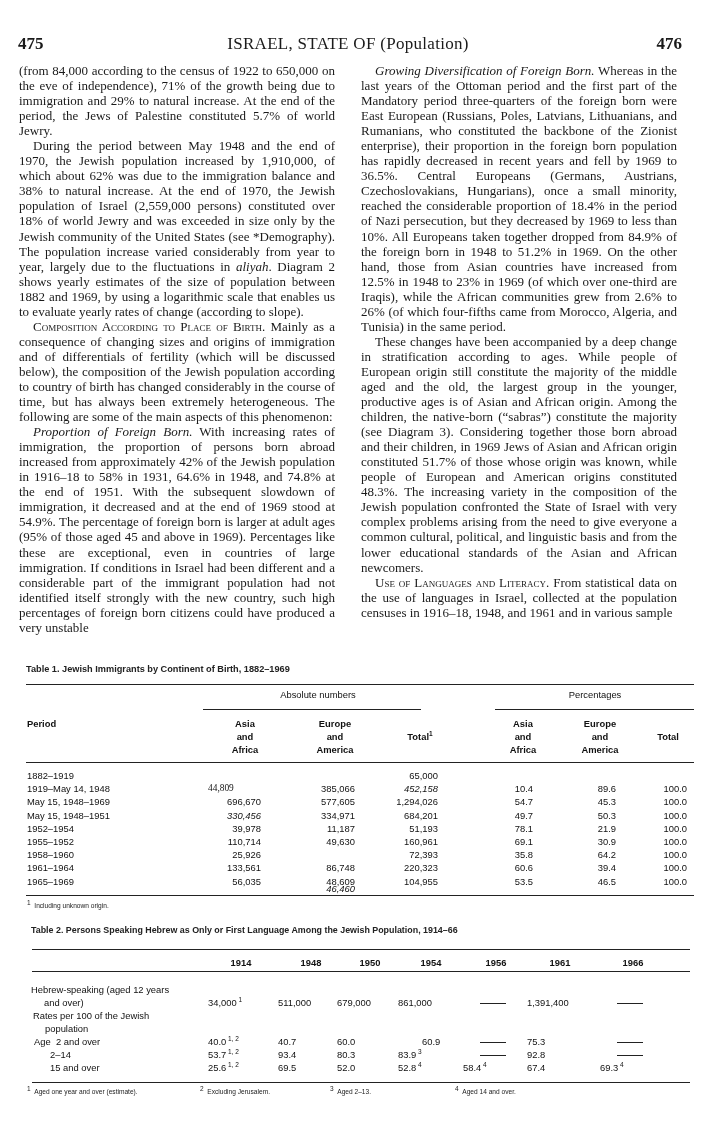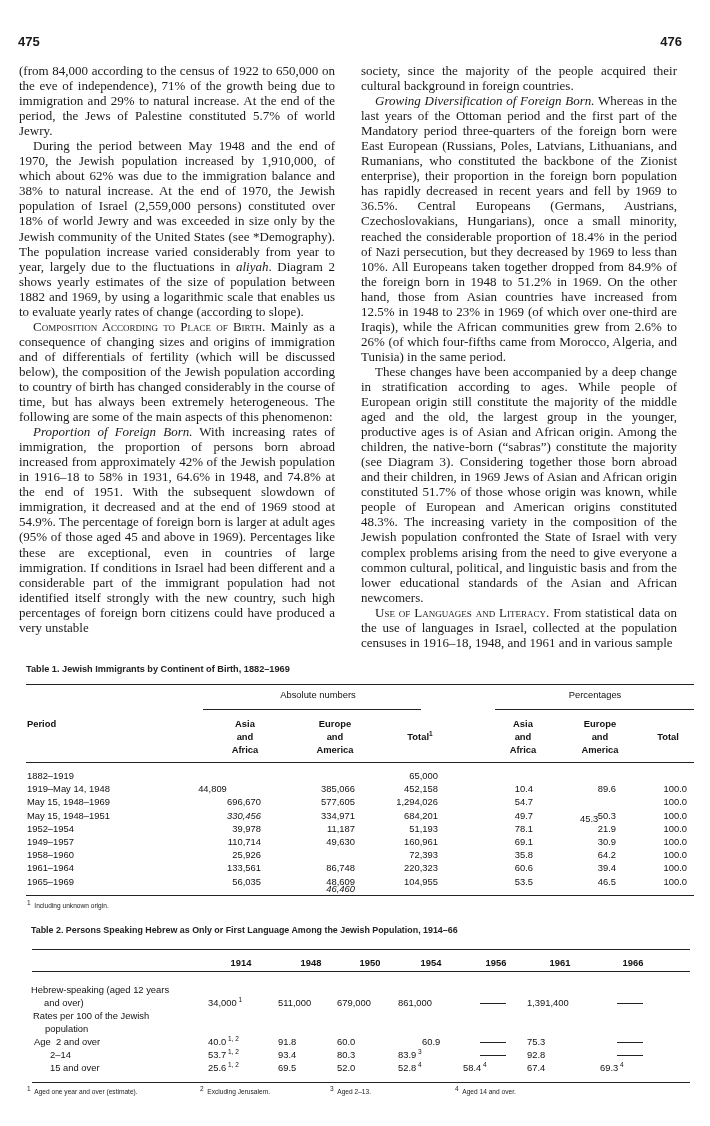--- a/index.html
+++ b/index.html
@@ -1,19 +1,19 @@
 <!DOCTYPE html>
 <html><head>
 <meta charset="utf-8">
 <style>
   html, body { margin: 0; padding: 0; background: #ffffff; }
   body { width: 710px; height: 1126px; position: relative; overflow: hidden; color: #1a1a1a; }
   .page { position: absolute; left: 0; top: 0; width: 710px; height: 1126px; }
   .header { position: absolute; top: 34px; left: 18px; width: 660px; height: 20px;
-    font-family: Liberation Sans, sans-serif; font-size: 13px; }
+    font-family: Liberation Serif, serif; font-size: 17px; }
   .header .pn-left { position: absolute; left: 0; top: 0; font-weight: bold; }
   .header .title { position: absolute; left: 0; right: 0; top: 0; text-align: center; letter-spacing: 0.3px; }
   .header .pn-right { position: absolute; right: -4px; top: 0; font-weight: bold; }
 
   .col { position: absolute; top: 63px; width: 316px; font-family: "Liberation Serif", serif;
     font-size: 13px; line-height: 15.05px; text-align: justify; }
   .col.left { left: 19px; }
   .col.right { left: 361px; width: 316px; }
   .col p { margin: 0; text-indent: 14px; }
   .col p.noindent { text-indent: 0; }
@@ -30,32 +30,32 @@
   sup { font-size: 6.5px; vertical-align: super; line-height: 0; }
   .dash { display: inline-block; width: 26px; border-top: 1px solid #222; vertical-align: middle; }
 </style>
 </head>
 <body>
 
 <div class="page">
 
   <div class="header">
     <span class="pn-left">475</span>
+    <span class="title">ISRAEL, STATE OF (Population)</span>
     <span class="pn-right">476</span>
   </div>
 
   <div class="col left">
     <p class="noindent">(from 84,000 according to the census of 1922 to 650,000 on the eve of independence), 71% of the growth being due to immigration and 29% to natural increase. At the end of the period, the Jews of Palestine constituted 5.7% of world Jewry.</p>
     <p><span>During the period between May 1948 and the end of 1970, the Jewish population increased by 1,910,000, of which about 62% was due to the immigration balance and 38% to natural increase. At the end of 1970, the Jewish population of Israel (2,559,000 persons) constituted over 18% of world Jewry and was exceeded in size only by the Jewish community of the United States (see *Demography). The population increase varied considerably from year to year, largely due to the fluctuations in </span><span class="it">aliyah</span><span>. Diagram 2 shows yearly estimates of the size of population between 1882 and 1969, by using a logarithmic scale that enables us to evaluate yearly rates of change (according to slope).</span></p>
     <p><span class="sc">Composition According to Place of Birth.</span><span> Mainly as a consequence of changing sizes and origins of immigration and of differentials of fertility (which will be discussed below), the composition of the Jewish population according to country of birth has changed considerably in the course of time, but has always been extremely heterogeneous. The following are some of the main aspects of this phenomenon:</span></p>
     <p><span class="it">Proportion of Foreign Born.</span><span> With increasing rates of immigration, the proportion of persons born abroad increased from approximately 42% of the Jewish population in 1916–18 to 58% in 1931, 64.6% in 1948, and 74.8% at the end of 1951. With the subsequent slowdown of immigration, it decreased and at the end of 1969 stood at 54.9%. The percentage of foreign born is larger at adult ages (95% of those aged 45 and above in 1969). Percentages like these are exceptional, even in countries of large immigration. If conditions in Israel had been different and a considerable part of the immigrant population had not identified itself strongly with the new country, such high percentages of foreign born citizens could have produced a very unstable</span></p>
   </div>
 
   <div class="col right">
-    <p class="noindent">society, since the majority of the people acquired their cultural background in foreign countries.</p>
     <p><span class="it">Growing Diversification of Foreign Born.</span><span> Whereas in the last years of the Ottoman period and the first part of the Mandatory period three-quarters of the foreign born were East European (Russians, Poles, Latvians, Lithuanians, and Rumanians, who constituted the backbone of the Zionist enterprise), their proportion in the foreign born population has rapidly decreased in recent years and fell by 1969 to 36.5%. Central Europeans (Germans, Austrians, Czechoslovakians, Hungarians), once a small minority, reached the considerable proportion of 18.4% in the period of Nazi persecution, but they decreased by 1969 to less than 10%. All Europeans taken together dropped from 84.9% of the foreign born in 1948 to 51.2% in 1969. On the other hand, those from Asian countries have increased from 12.5% in 1948 to 23% in 1969 (of which over one-third are Iraqis), while the African communities grew from 2.6% to 26% (of which four-fifths came from Morocco, Algeria, and Tunisia) in the same period.</span></p>
     <p>These changes have been accompanied by a deep change in stratification according to ages. While people of European origin still constitute the majority of the middle aged and the old, the largest group in the younger, productive ages is of Asian and African origin. Among the children, the native-born (“sabras”) constitute the majority (see Diagram 3). Considering together those born abroad and their children, in 1969 Jews of Asian and African origin constituted 51.7% of those whose origin was known, while people of European and American origins constituted 48.3%. The increasing variety in the composition of the Jewish population confronted the State of Israel with very complex problems arising from the need to give everyone a common cultural, political, and linguistic basis and from the lower educational standards of the Asian and African newcomers.</p>
     <p><span class="sc">Use of Languages and Literacy.</span><span> From statistical data on the use of languages in Israel, collected at the population censuses in 1916–18, 1948, and 1961 and in various sample</span></p>
   </div>
 
   <div class="tbl-title" style="left:26px; top:664px;text-align:right;">Table 1.   Jewish Immigrants by Continent of Birth, 1882–1969</div>
   <div class="rule" style="left:26px; top:684px; width:668px;"></div>
 
   <div class="t1" style="left:0; top:0; width:710px;">
     <div class="cell ctr" style="left:203px; width:230px; top:688px;">Absolute numbers</div>
@@ -96,34 +96,34 @@
           <div class="cell" style="left: 27px; width: 170px; top: 769px; text-align: left;">1882–1919</div>
           <div class="cell" style="left: 200px; width: 61px; top: 769px; text-align: right;"></div>
           <div class="cell" style="left: 295px; width: 60px; top: 769px; text-align: right;"></div>
           <div class="cell" style="left: 380px; width: 58px; top: 769px; text-align: right;">65,000</div>
           <div class="cell" style="left: 500px; width: 33px; top: 769px; text-align: right;"></div>
           <div class="cell" style="left: 580px; width: 36px; top: 769px; text-align: right;"></div>
           <div class="cell" style="left: 645px; width: 42px; top: 769px; text-align: right;"></div>
         </div>
         <div>
           <div class="cell" style="left: 27px; width: 170px; top: 782.2px; text-align: left;">1919–May 14, 1948</div>
-          <div class="cell" style="left: 182px; width: 61px; top: 782.2px; text-align: center;">44,809</div>
+          <div class="cell" style="left: 208px; width: 61px; top: 782.2px; text-align: left; font-family: Liberation Serif, serif;">44,809</div>
           <div class="cell" style="left: 295px; width: 60px; top: 782.2px; text-align: right;">385,066</div>
-          <div class="cell" style="left: 380px; width: 58px; top: 782.2px; text-align: right;">452,158</div>
+          <div class="cell" style="left: 380px; width: 58px; top: 782.2px; text-align: right; font-style: italic;">452,158</div>
           <div class="cell" style="left: 500px; width: 33px; top: 782.2px; text-align: right;">10.4</div>
           <div class="cell" style="left: 580px; width: 36px; top: 782.2px; text-align: right;">89.6</div>
           <div class="cell" style="left: 645px; width: 42px; top: 782.2px; text-align: right;">100.0</div>
         </div>
         <div>
           <div class="cell" style="left: 27px; width: 170px; top: 795.4px; text-align: left;">May 15, 1948–1969</div>
           <div class="cell" style="left: 200px; width: 61px; top: 795.4px; text-align: right;">696,670</div>
           <div class="cell" style="left: 295px; width: 60px; top: 795.4px; text-align: right;">577,605</div>
           <div class="cell" style="left: 380px; width: 58px; top: 795.4px; text-align: right;">1,294,026</div>
           <div class="cell" style="left: 500px; width: 33px; top: 795.4px; text-align: right;">54.7</div>
-          <div class="cell" style="left: 580px; width: 36px; top: 795.4px;  margin-top: 17px;">45.3</div>
+          <div class="cell" style="left: 580px; width: 36px; top: 795.4px; text-align: right;">45.3</div>
           <div class="cell" style="left: 645px; width: 42px; top: 795.4px; text-align: right;">100.0</div>
         </div>
         <div>
           <div class="cell" style="left: 27px; width: 170px; top: 808.6px; text-align: left;">May 15, 1948–1951</div>
           <div class="cell" style="left: 200px; width: 61px; top: 808.6px; text-align: right; font-style: italic;">330,456</div>
           <div class="cell" style="left: 295px; width: 60px; top: 808.6px; text-align: right;">334,971</div>
           <div class="cell" style="left: 380px; width: 58px; top: 808.6px; text-align: right;">684,201</div>
           <div class="cell" style="left: 500px; width: 33px; top: 808.6px; text-align: right;">49.7</div>
           <div class="cell" style="left: 580px; width: 36px; top: 808.6px; text-align: right;">50.3</div>
           <div class="cell" style="left: 645px; width: 42px; top: 808.6px; text-align: right;">100.0</div>
@@ -131,21 +131,21 @@
         <div>
           <div class="cell" style="left: 27px; width: 170px; top: 821.8px; text-align: left;">1952–1954</div>
           <div class="cell" style="left: 200px; width: 61px; top: 821.8px; text-align: right;">39,978</div>
           <div class="cell" style="left: 295px; width: 60px; top: 821.8px; text-align: right;">11,187</div>
           <div class="cell" style="left: 380px; width: 58px; top: 821.8px; text-align: right;">51,193</div>
           <div class="cell" style="left: 500px; width: 33px; top: 821.8px; text-align: right;">78.1</div>
           <div class="cell" style="left: 580px; width: 36px; top: 821.8px; text-align: right;">21.9</div>
           <div class="cell" style="left: 645px; width: 42px; top: 821.8px; text-align: right;">100.0</div>
         </div>
         <div>
-          <div class="cell" style="left: 27px; width: 170px; top: 835px; text-align: left;">1949–1957</div>
+          <div class="cell" style="left: 27px; width: 170px; top: 835px; text-align: left;">1955–1952</div>
           <div class="cell" style="left: 200px; width: 61px; top: 835px; text-align: right;">110,714</div>
           <div class="cell" style="left: 295px; width: 60px; top: 835px; text-align: right;">49,630</div>
           <div class="cell" style="left: 380px; width: 58px; top: 835px; text-align: right;">160,961</div>
           <div class="cell" style="left: 500px; width: 33px; top: 835px; text-align: right;">69.1</div>
           <div class="cell" style="left: 580px; width: 36px; top: 835px; text-align: right;">30.9</div>
           <div class="cell" style="left: 645px; width: 42px; top: 835px; text-align: right;">100.0</div>
         </div>
         <div>
           <div class="cell" style="left: 27px; width: 170px; top: 848.2px; text-align: left;">1958–1960</div>
           <div class="cell" style="left: 200px; width: 61px; top: 848.2px; text-align: right;">25,926</div>
@@ -209,21 +209,21 @@
           <div class="cell" style="left: 278px; width: 72px; top: 996px;"><span>511,000</span></div>
           <div class="cell" style="left: 337px; width: 72px; top: 996px;"><span>679,000</span></div>
           <div class="cell" style="left: 398px; width: 72px; top: 996px;"><span>861,000</span></div>
           <div class="cell" style="left: 463px; width: 60px; top: 996px; text-align: center;"><span class="dash"></span></div>
           <div class="cell" style="left: 527px; width: 72px; top: 996px;"><span>1,391,400</span></div>
           <div class="cell" style="left: 600px; width: 60px; top: 996px; text-align: center;"><span class="dash"></span></div>
         </div>
         <div>
           <div class="cell" style="left: 34px; top: 1035px; white-space: pre;">Age  2 and over</div>
           <div class="cell" style="left: 208px; width: 72px; top: 1035px;"><span>40.0</span><sup> 1, 2</sup></div>
-          <div class="cell" style="left: 278px; width: 72px; top: 1035px;"><span>91.8</span></div>
+          <div class="cell" style="left: 278px; width: 72px; top: 1035px;"><span>40.7</span></div>
           <div class="cell" style="left: 337px; width: 72px; top: 1035px;"><span>60.0</span></div>
           <div class="cell" style="left: 398px; width: 72px; top: 1035px; margin-left: 24px;"><span>60.9</span></div>
           <div class="cell" style="left: 463px; width: 60px; top: 1035px; text-align: center;"><span class="dash"></span></div>
           <div class="cell" style="left: 527px; width: 72px; top: 1035px;"><span>75.3</span></div>
           <div class="cell" style="left: 600px; width: 60px; top: 1035px; text-align: center;"><span class="dash"></span></div>
         </div>
         <div>
           <div class="cell" style="left: 50px; top: 1048.2px; white-space: pre;">2–14</div>
           <div class="cell" style="left: 208px; width: 72px; top: 1048.2px;"><span>53.7</span><sup> 1, 2</sup></div>
           <div class="cell" style="left: 278px; width: 72px; top: 1048.2px;"><span>93.4</span></div>

